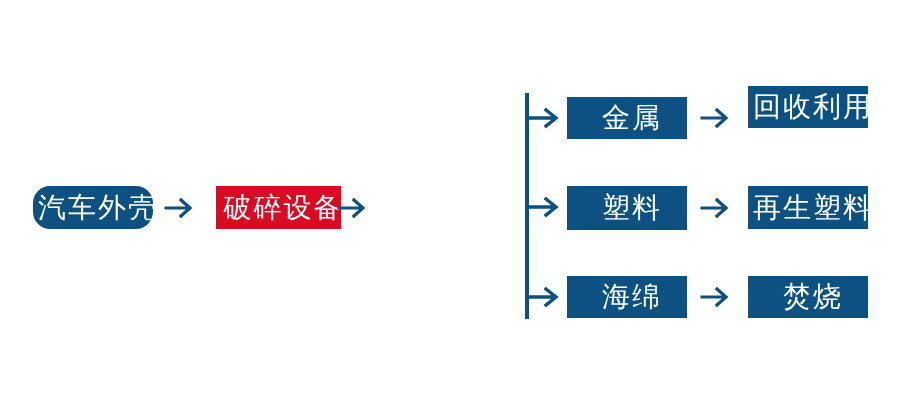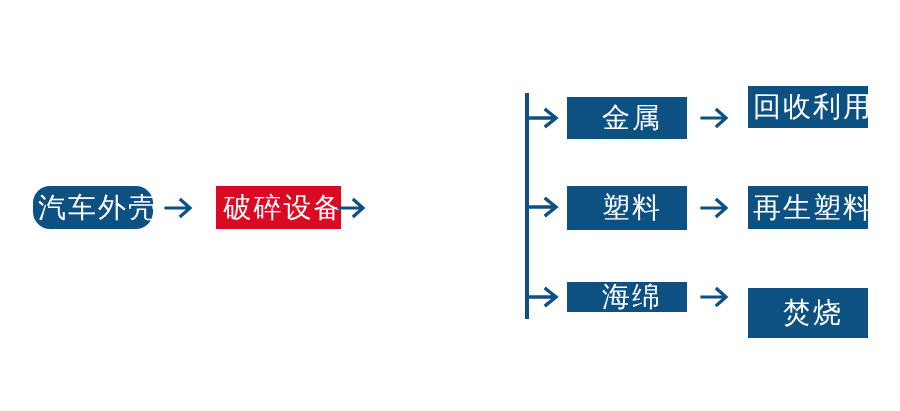--- a/index.html
+++ b/index.html
@@ -35,26 +35,26 @@
   .node.red   { background: #da0a23; }
 
   
   .n-shell    { left: 33px;  top: 186px; width: 120px; height: 43px; border-radius: 17px; }
   .n-crusher  { left: 203px; top: 186px; width: 125px; height: 43px; margin-left: 13px; }
   .n-sort     { left: 380px; top: 186px; width: 120px; height: 43px; }
 
   
   .n-metal    { left: 567px; top: 97px;  width: 120px; height: 42px; }
   .n-plastic  { left: 567px; top: 186px; width: 120px; height: 44px; }
-  .n-sponge   { left: 567px; top: 276px; width: 120px; height: 30px; margin-top: 6px; }
+  .n-sponge   { left: 567px; top: 276px; width: 120px; height: 42px; }
 
   
   .n-recycle  { left: 748px; top: 86px;  width: 120px; height: 42px; }
   .n-repla    { left: 748px; top: 186px; width: 120px; height: 43px; }
-  .n-burn     { left: 748px; top: 288px; width: 120px; height: 50px; }
+  .n-burn     { left: 748px; top: 276px; width: 120px; height: 42px; }
 
   
   .arrow {
     position: absolute;
     width: 34px;
     height: 26px;
     color: #0d5182;
   }
   .arrow svg { display: block; width: 100%; height: 100%; }
 

